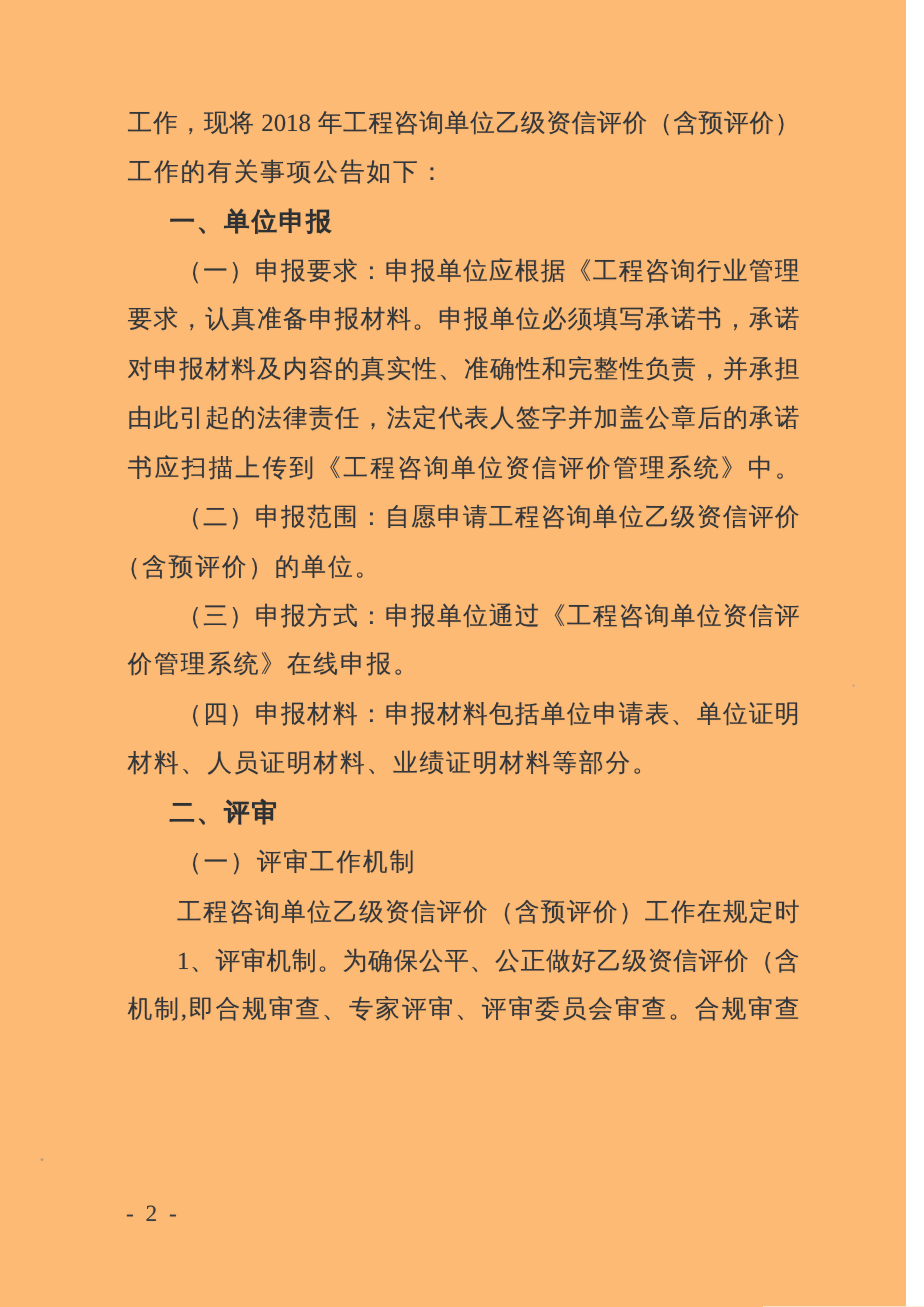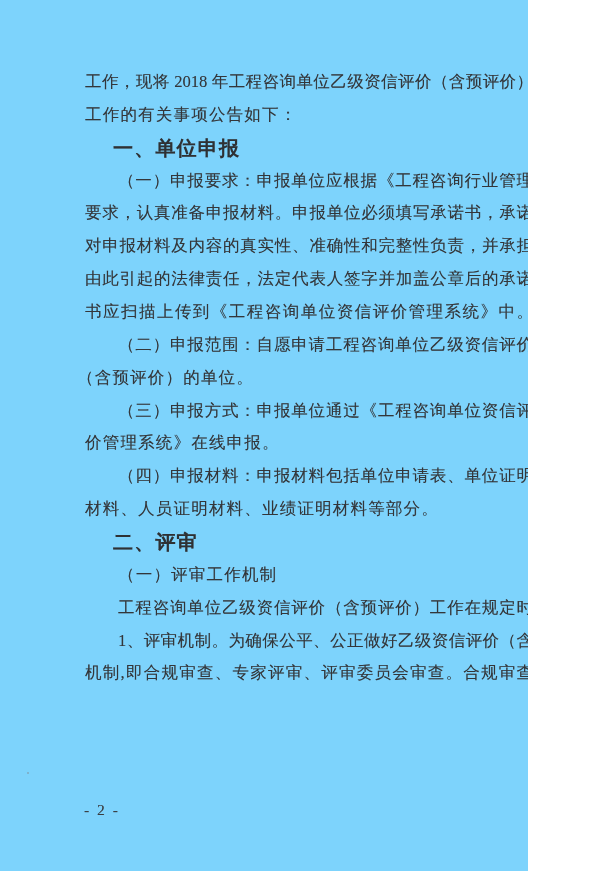--- a/index.html
+++ b/index.html
@@ -1,19 +1,19 @@
 <!DOCTYPE html>
 <html><head>
 <meta charset="utf-8">
 <style>
   html,body{margin:0;padding:0;background:#ffffff;}
   .page{
     position:relative;
-    width:528px;height:871px;
-    background:#7dd3fc;
+    width:604px;height:871px;
+    background:#fdba74;
     overflow:hidden;
     font-family:"Liberation Serif","DejaVu Serif",serif;
     text-decoration:underline;
   }
   .textblock{
     position:absolute;
     left:85px;top:66px;width:448px;
   }
   .ln{
     height:32.86px;
@@ -29,21 +29,21 @@
     text-align-last:justify;
     letter-spacing:0;
     white-space:normal;
   }
   .ind{text-indent:33px;}
   .ih{text-indent:28px;}
   .hang{margin-left:-8px;}
   .head{
     font-family:"Liberation Sans","DejaVu Sans",sans-serif;
     font-weight:700;
-    font-size:20px;
+    font-size:17px;
     color:#2e3134;
   }
   .pagenum{
     position:absolute;
     left:84px;top:799px;
     font-size:15.5px;
     line-height:22px;
     letter-spacing:2px;
     color:#3a3d40;
     font-family:"Liberation Serif","DejaVu Serif",serif;

